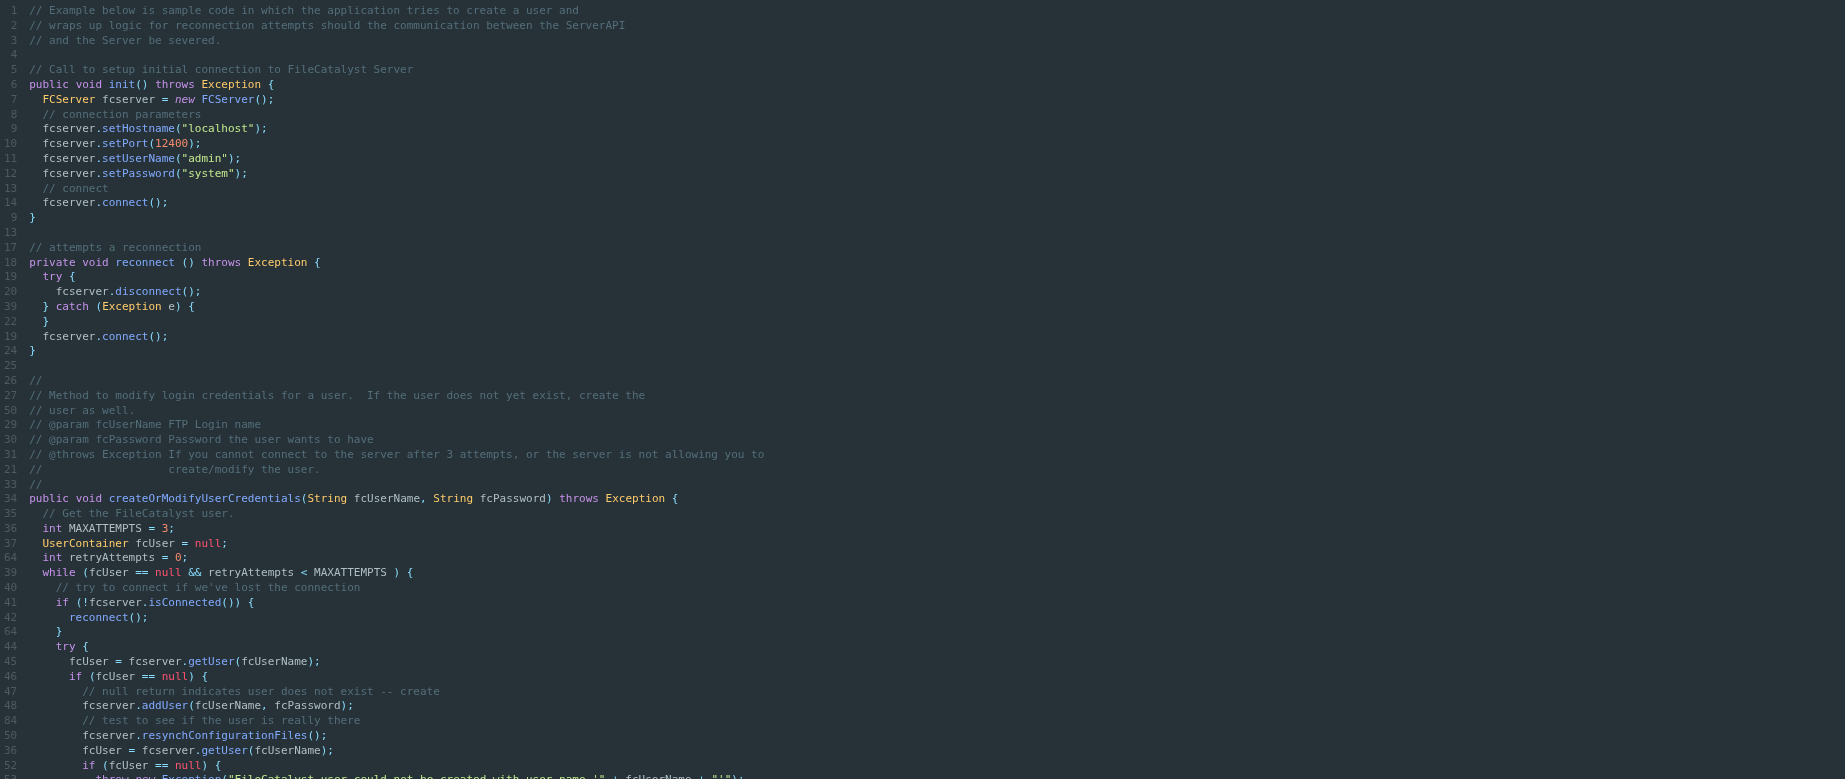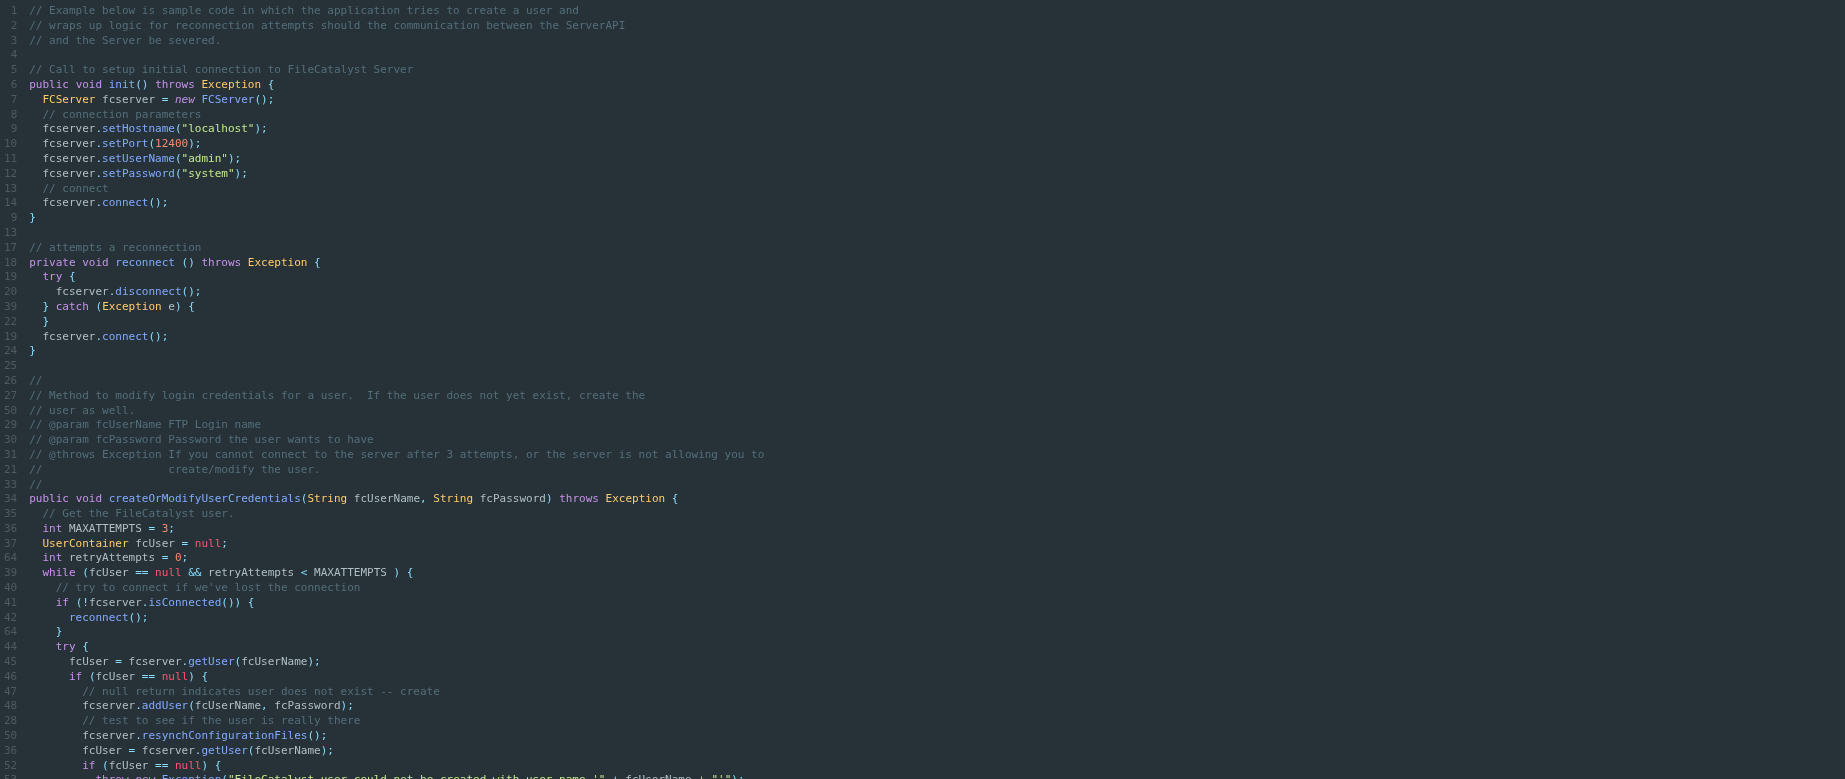--- a/index.html
+++ b/index.html
@@ -86,20 +86,20 @@
       <div>39</div>
       <div>40</div>
       <div>41</div>
       <div>42</div>
       <div>64</div>
       <div>44</div>
       <div>45</div>
       <div>46</div>
       <div>47</div>
       <div>48</div>
-      <div>28</div>
+      <div>84</div>
       <div>50</div>
       <div>36</div>
       <div>52</div>
       <div>53</div>
     </div>
   <div class="code" id="code"><div><span class="cmt">// Example below is sample code in which the application tries to create a user and </span></div><div><span class="cmt">// wraps up logic for reconnection attempts should the communication between the ServerAPI </span></div><div><span class="cmt">// and the Server be severed.</span></div><div>&nbsp;</div><div><span class="cmt">// Call to setup initial connection to FileCatalyst Server</span></div><div><span class="kw">public</span><span class="pl"> </span><span class="kw">void</span><span class="pl"> </span><span class="fn">init</span><span class="op">()</span><span class="pl"> </span><span class="kw">throws</span><span class="pl"> </span><span class="ty">Exception</span><span class="pl"> </span><span class="op">{</span></div><div>  <span class="ty">FCServer</span><span class="pl"> fcserver </span><span class="op">=</span><span class="pl"> </span><span class="kw2">new</span><span class="pl"> </span><span class="fn">FCServer</span><span class="op">();</span></div><div>  <span class="cmt">// connection parameters</span></div><div>  <span class="pl">fcserver</span><span class="op">.</span><span class="fn">setHostname</span><span class="op">(</span><span class="str">"localhost"</span><span class="op">);</span></div><div>  <span class="pl">fcserver</span><span class="op">.</span><span class="fn">setPort</span><span class="op">(</span><span class="num">12400</span><span class="op">);</span></div><div>  <span class="pl">fcserver</span><span class="op">.</span><span class="fn">setUserName</span><span class="op">(</span><span class="str">"admin"</span><span class="op">);</span></div><div>  <span class="pl">fcserver</span><span class="op">.</span><span class="fn">setPassword</span><span class="op">(</span><span class="str">"system"</span><span class="op">);</span></div><div>  <span class="cmt">// connect</span></div><div>  <span class="pl">fcserver</span><span class="op">.</span><span class="fn">connect</span><span class="op">();</span></div><div><span class="op">}</span></div><div>&nbsp;</div><div><span class="cmt">// attempts a reconnection</span></div><div><span class="kw">private</span><span class="pl"> </span><span class="kw">void</span><span class="pl"> </span><span class="fn">reconnect</span><span class="pl"> </span><span class="op">()</span><span class="pl"> </span><span class="kw">throws</span><span class="pl"> </span><span class="ty">Exception</span><span class="pl"> </span><span class="op">{</span></div><div>  <span class="kw">try</span><span class="pl"> </span><span class="op">{</span></div><div>    <span class="pl">fcserver</span><span class="op">.</span><span class="fn">disconnect</span><span class="op">();</span></div><div>  <span class="op">}</span><span class="pl"> </span><span class="kw">catch</span><span class="pl"> </span><span class="op">(</span><span class="ty">Exception</span><span class="pl"> e</span><span class="op">)</span><span class="pl"> </span><span class="op">{</span></div><div>  <span class="op">}</span></div><div>  <span class="pl">fcserver</span><span class="op">.</span><span class="fn">connect</span><span class="op">();</span></div><div><span class="op">}</span></div><div>&nbsp;</div><div><span class="cmt">//</span></div><div><span class="cmt">// Method to modify login credentials for a user.  If the user does not yet exist, create the</span></div><div><span class="cmt">// user as well.</span></div><div><span class="cmt">// @param fcUserName FTP Login name</span></div><div><span class="cmt">// @param fcPassword Password the user wants to have</span></div><div><span class="cmt">// @throws Exception If you cannot connect to the server after 3 attempts, or the server is not allowing you to</span></div><div><span class="cmt">//                   create/modify the user.</span></div><div><span class="cmt">//</span></div><div><span class="kw">public</span><span class="pl"> </span><span class="kw">void</span><span class="pl"> </span><span class="fn">createOrModifyUserCredentials</span><span class="op">(</span><span class="ty">String</span><span class="pl"> fcUserName</span><span class="op">,</span><span class="pl"> </span><span class="ty">String</span><span class="pl"> fcPassword</span><span class="op">)</span><span class="pl"> </span><span class="kw">throws</span><span class="pl"> </span><span class="ty">Exception</span><span class="pl"> </span><span class="op">{</span></div><div>  <span class="cmt">// Get the FileCatalyst user.</span></div><div>  <span class="kw">int</span><span class="pl"> MAXATTEMPTS </span><span class="op">=</span><span class="pl"> </span><span class="num">3</span><span class="op">;</span></div><div>  <span class="ty">UserContainer</span><span class="pl"> fcUser </span><span class="op">=</span><span class="pl"> </span><span class="bool">null</span><span class="op">;</span></div><div>  <span class="kw">int</span><span class="pl"> retryAttempts </span><span class="op">=</span><span class="pl"> </span><span class="num">0</span><span class="op">;</span></div><div>  <span class="kw">while</span><span class="pl"> </span><span class="op">(</span><span class="pl">fcUser </span><span class="op">==</span><span class="pl"> </span><span class="bool">null</span><span class="pl"> </span><span class="op">&amp;&amp;</span><span class="pl"> retryAttempts </span><span class="op">&lt;</span><span class="pl"> MAXATTEMPTS </span><span class="op">)</span><span class="pl"> </span><span class="op">{</span></div><div>    <span class="cmt">// try to connect if we've lost the connection</span></div><div>    <span class="kw">if</span><span class="pl"> </span><span class="op">(!</span><span class="pl">fcserver</span><span class="op">.</span><span class="fn">isConnected</span><span class="op">())</span><span class="pl"> </span><span class="op">{</span></div><div>      <span class="fn">reconnect</span><span class="op">();</span></div><div>    <span class="op">}</span></div><div>    <span class="kw">try</span><span class="pl"> </span><span class="op">{</span></div><div>      <span class="pl">fcUser </span><span class="op">=</span><span class="pl"> fcserver</span><span class="op">.</span><span class="fn">getUser</span><span class="op">(</span><span class="pl">fcUserName</span><span class="op">);</span></div><div>      <span class="kw">if</span><span class="pl"> </span><span class="op">(</span><span class="pl">fcUser </span><span class="op">==</span><span class="pl"> </span><span class="bool">null</span><span class="op">)</span><span class="pl"> </span><span class="op">{</span></div><div>        <span class="cmt">// null return indicates user does not exist -- create</span></div><div>        <span class="pl">fcserver</span><span class="op">.</span><span class="fn">addUser</span><span class="op">(</span><span class="pl">fcUserName</span><span class="op">,</span><span class="pl"> fcPassword</span><span class="op">);</span></div><div>        <span class="cmt">// test to see if the user is really there</span></div><div>        <span class="pl">fcserver</span><span class="op">.</span><span class="fn">resynchConfigurationFiles</span><span class="op">();</span></div><div>        <span class="pl">fcUser </span><span class="op">=</span><span class="pl"> fcserver</span><span class="op">.</span><span class="fn">getUser</span><span class="op">(</span><span class="pl">fcUserName</span><span class="op">);</span></div><div>        <span class="kw">if</span><span class="pl"> </span><span class="op">(</span><span class="pl">fcUser </span><span class="op">==</span><span class="pl"> </span><span class="bool">null</span><span class="op">)</span><span class="pl"> </span><span class="op">{</span></div><div>          <span class="kw">throw</span><span class="pl"> </span><span class="kw2">new</span><span class="pl"> </span><span class="fn">Exception</span><span class="op">(</span><span class="str">"FileCatalyst user could not be created with user name '"</span><span class="pl"> </span><span class="op">+</span><span class="pl"> fcUserName </span><span class="op">+</span><span class="pl"> </span><span class="str">"'"</span><span class="op">);</span></div></div>
 </div>
 
 </body></html>

